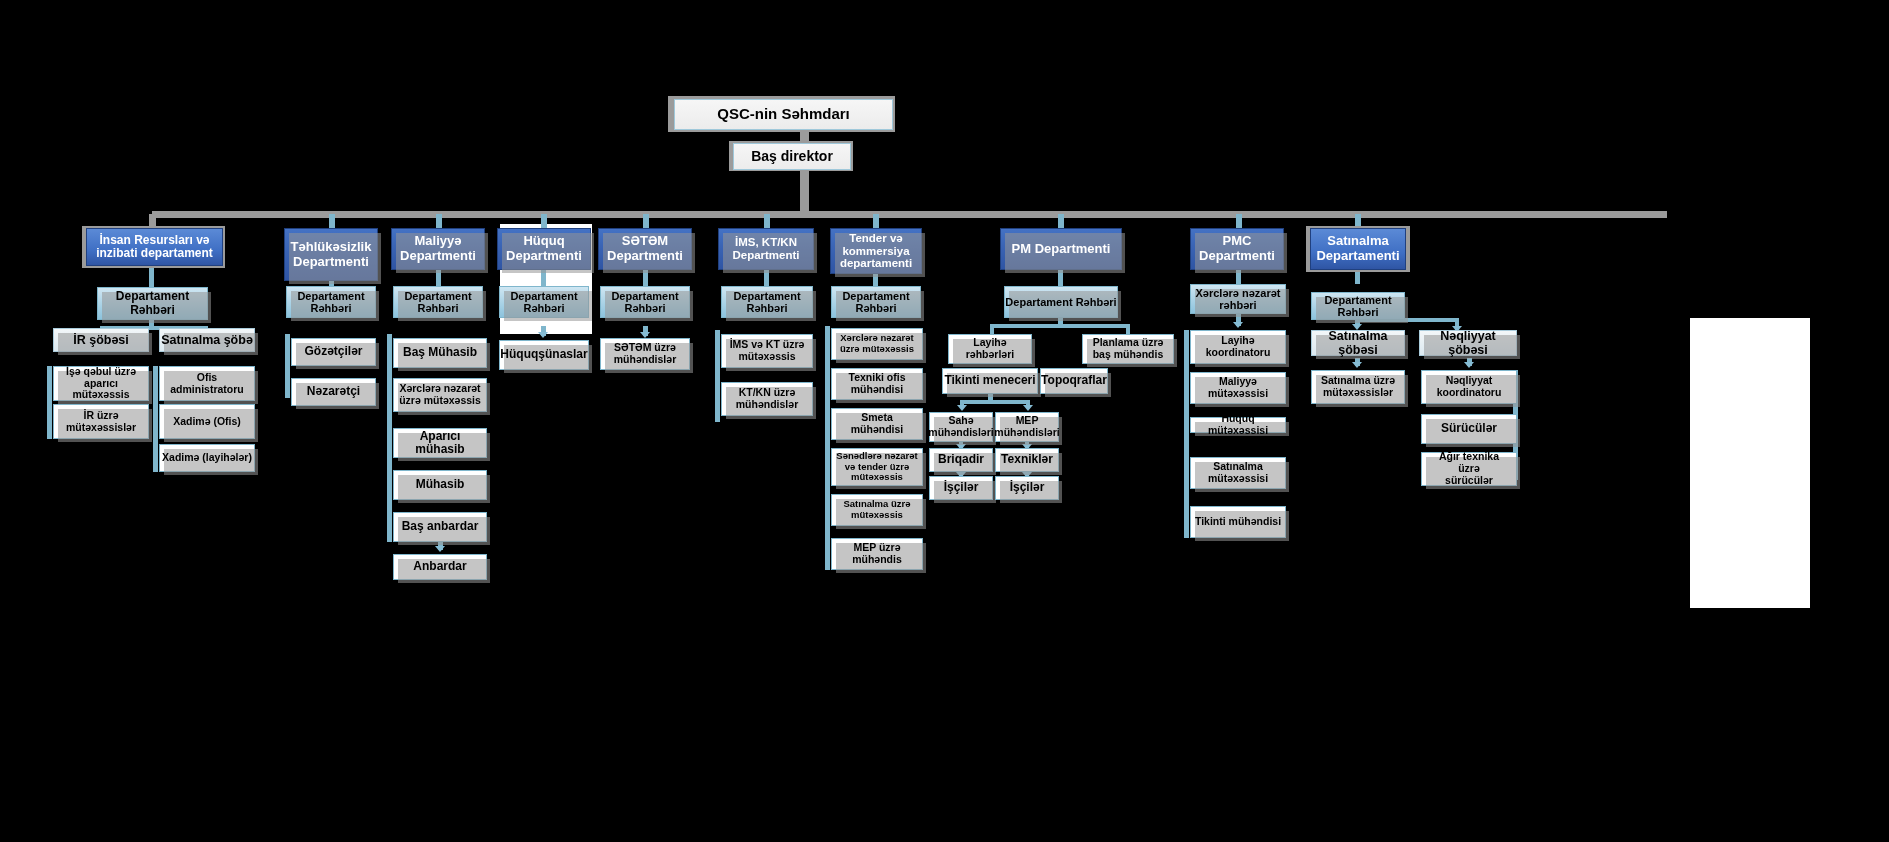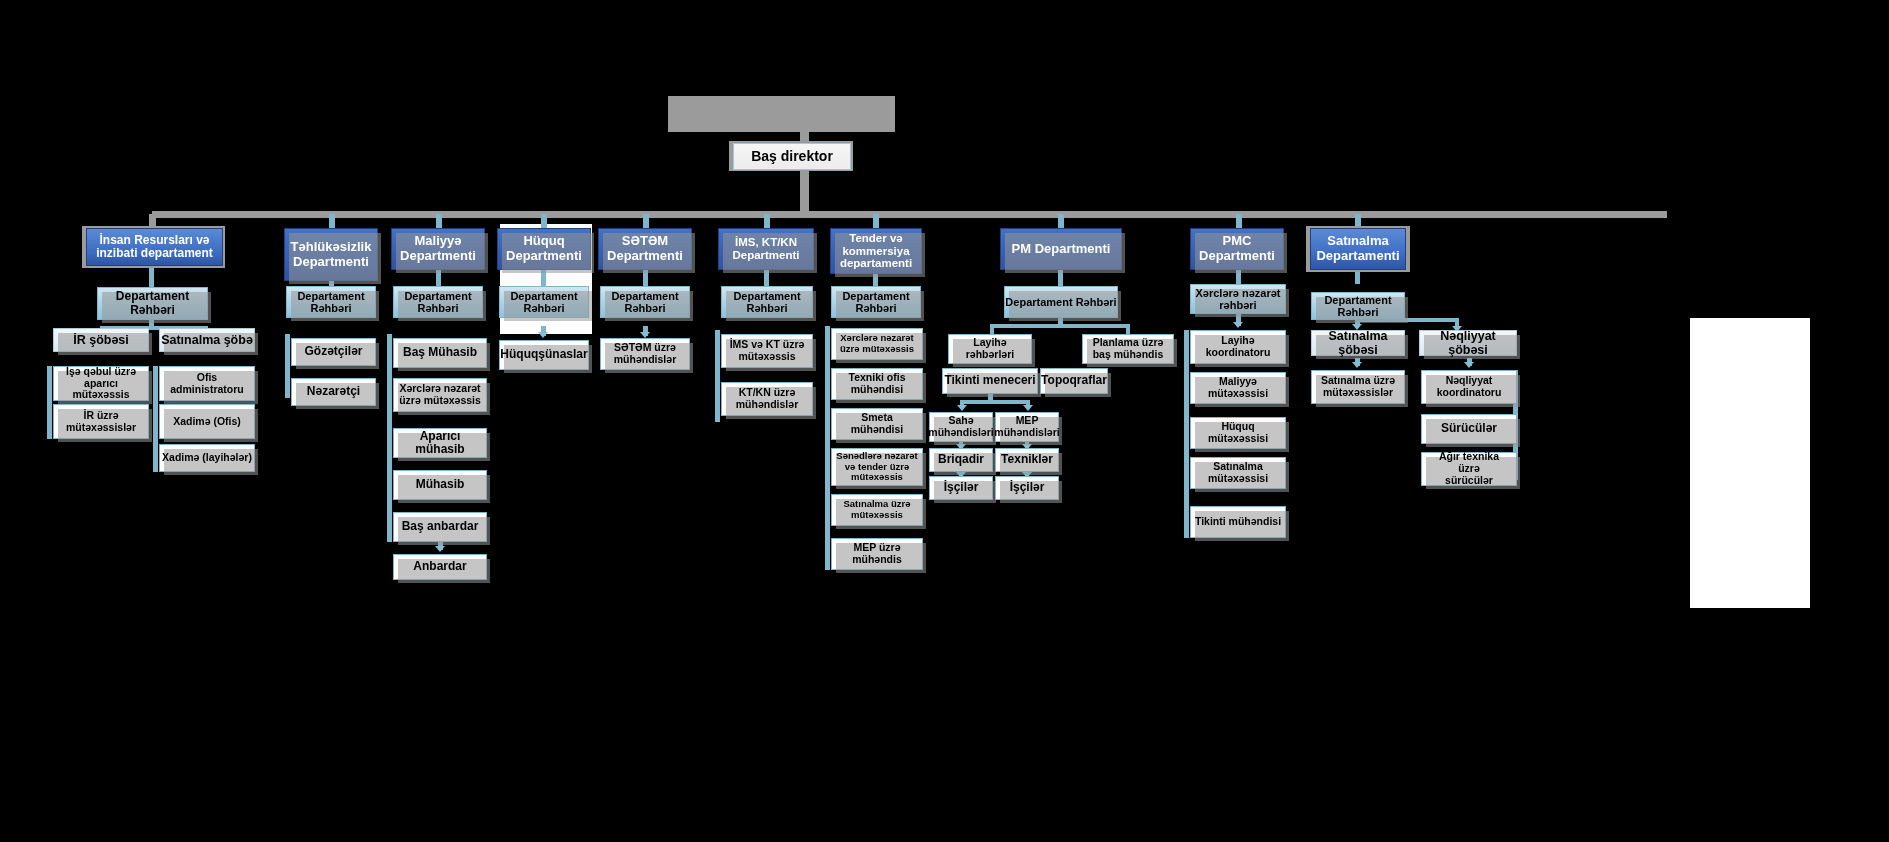--- a/index.html
+++ b/index.html
@@ -114,20 +114,23 @@
   <div class="blk" style="left:930px;top:310px;width:80px;height:270px;"></div>
   <div class="blk" style="left:1062px;top:340px;width:120px;height:240px;"></div>
   <div class="blk" style="left:1182px;top:224px;width:8px;height:316px;"></div>
   <div class="blk" style="left:1300px;top:400px;width:180px;height:180px;"></div>
   <div class="blk" style="left:1304px;top:304px;width:14px;height:100px;"></div>
   <div class="blk" style="left:1416px;top:224px;width:14px;height:340px;"></div>
   <div class="wht" style="left:500px;top:224px;width:92px;height:110px;"></div>
   <div class="wht" style="left:1690px;top:318px;width:120px;height:290px;"></div>
 
   <div class="topframe" style="left:668px;top:96px;width:227px;height:36px;"></div>
+  <div class="box top" style="left:674px;top:99px;width:219px;height:31px;font-size:15px;">
+    <span>QSC-nin Səhmdarı</span>
+  </div>
 
   <div class="ln grey" style="left:800px;top:130px;width:9px;height:22px;"></div>
 
   <div class="topframe" style="left:729px;top:141px;width:124px;height:30px;"></div>
   <div class="box top" style="left:733px;top:143px;width:118px;height:27px;font-size:14px;">
     <span>Baş direktor</span>
   </div>
 
   <div class="ln grey" style="left:800px;top:170px;width:9px;height:45px;"></div>
 
@@ -372,21 +375,21 @@
   <div class="ln blue" style="left:1236px;top:314px;width:5px;height:12px;"></div>
   <div class="arrow" style="left:1233px;top:322px;"></div>
   <div class="ln blue" style="left:1184px;top:330px;width:5px;height:208px;"></div>
 
   <div class="box leaf sm sh" style="left:1190px;top:330px;width:96px;height:34px;padding:0 2px;">
     <span>Layihə koordinatoru</span>
   </div>
   <div class="box leaf sm sh" style="left:1190px;top:372px;width:96px;height:32px;padding:0 2px;">
     <span>Maliyyə mütəxəssisi</span>
   </div>
-  <div class="box leaf sm sh" style="left:1190px;top:417px;width:96px;height:32px;padding:0 2px;">
+  <div class="box leaf sm sh" style="left:1190px;top:417px;width:96px;height:16px;padding:0 2px;">
     <span>Hüquq mütəxəssisi</span>
   </div>
   <div class="box leaf sm sh" style="left:1190px;top:457px;width:96px;height:32px;padding:0 2px;">
     <span>Satınalma mütəxəssisi</span>
   </div>
   <div class="box leaf sm sh" style="left:1190px;top:506px;width:96px;height:32px;padding:0 2px;">
     <span>Tikinti mühəndisi</span>
   </div>
 
   <div class="deptplate" style="left:1306px;top:226px;width:104px;height:46px;"></div>

